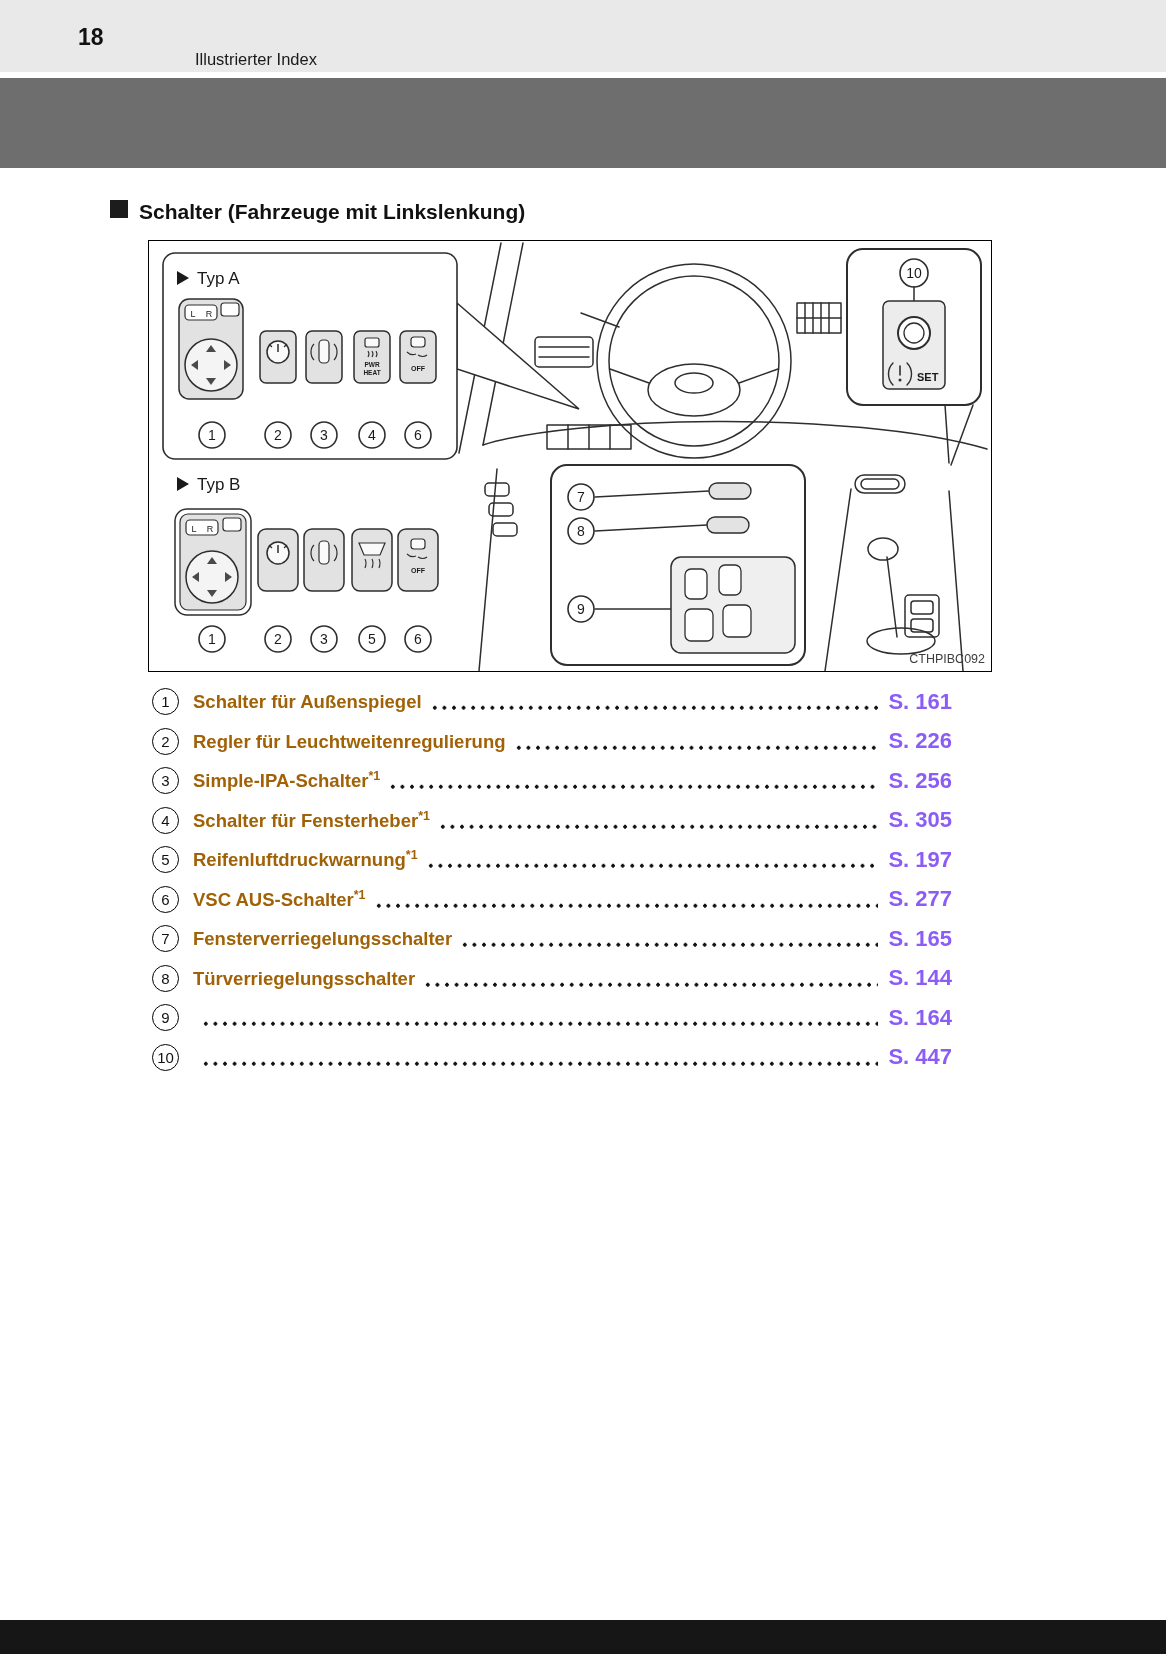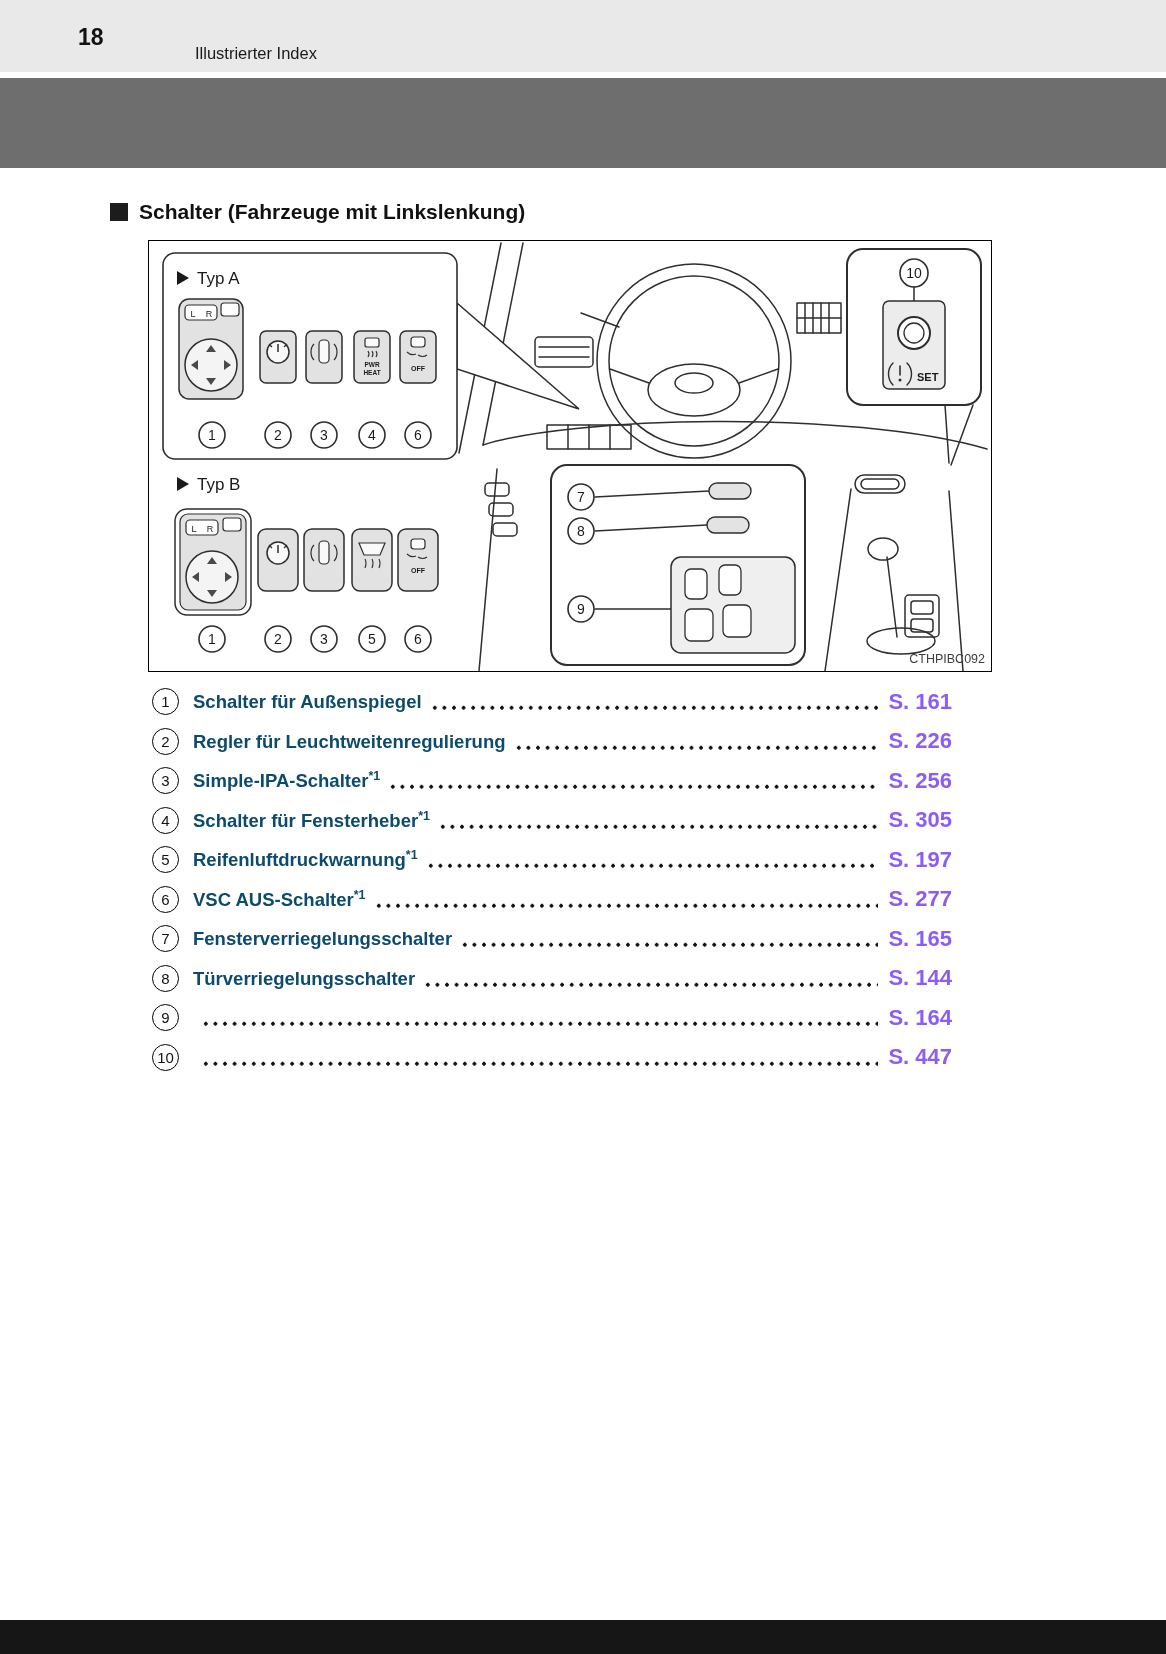--- a/index.html
+++ b/index.html
@@ -2,41 +2,41 @@
 <html><head>
 <meta charset="utf-8">
 <style>
   html,body{margin:0;padding:0;background:#ffffff;}
   .page{position:relative;width:1166px;height:1654px;background:#ffffff;
         font-family:"Liberation Sans",sans-serif;color:#111;overflow:hidden;}
 
   
   .topbar{position:relative;height:72px;background:#e9e9e9;padding-left:24px;}
   .page-num{position:absolute;left:78px;top:24px;font-size:23px;font-weight:bold;color:#111;}
-  .header-title{position:absolute;left:195px;top:44px;font-size:16.5px;color:#1a1a1a;}
+  .header-title{position:absolute;left:195px;top:50px;font-size:16.5px;color:#1a1a1a;}
 
   .chapter-banner{height:90px;background:#6e6e6e;margin-top:6px;}
 
   
-  .section-heading{display:flex;align-items:center;margin:32px 0 0 110px;}
+  .section-heading{display:flex;align-items:flex-start;margin:32px 0 0 110px;}
   .sq{width:18px;height:18px;background:#1c1c1c;margin-right:11px;flex:0 0 auto;}
   .section-title{font-size:21px;font-weight:bold;margin:0;color:#111;}
 
   
   .diagram{margin:16px 0 0 148px;width:842px;height:430px;border:1.5px solid #000;
            box-sizing:content-box;background:#fff;}
   .diagram svg{display:block;}
 
   
   .index-list{margin:10px 0 0 152px;width:800px;}
   .index-row{display:flex;align-items:center;height:39.5px;}
   .num-badge{flex:0 0 auto;min-width:27px;height:27px;box-sizing:border-box;padding:0 3px;
              border:1.7px solid #000;border-radius:15px;display:flex;align-items:center;
              justify-content:center;font-size:15px;margin-right:14px;color:#111;}
-  .item-label{font-size:18.5px;font-weight:bold;white-space:nowrap;color:#0c4a6e;}
+  .item-label{font-size:18.5px;font-weight:bold;white-space:nowrap;color:#a16207;}
   .item-label sup{font-size:12.5px;vertical-align:super;font-weight:bold;}
   .leader{flex:1 1 auto;height:39.5px;margin:0 10px 0 8px;
           background-image:radial-gradient(circle,#111 1.7px,transparent 2px);
           background-size:9.6px 39.5px;background-repeat:repeat-x;background-position:0 6px;}
   .page-ref{flex:0 0 auto;font-size:22px;font-weight:bold;white-space:nowrap;color:#8b5cf6;}
 
   .bottombar{position:absolute;left:0;bottom:0;width:100%;height:34px;background:#161616;}
 </style>
 </head>
 <body>

